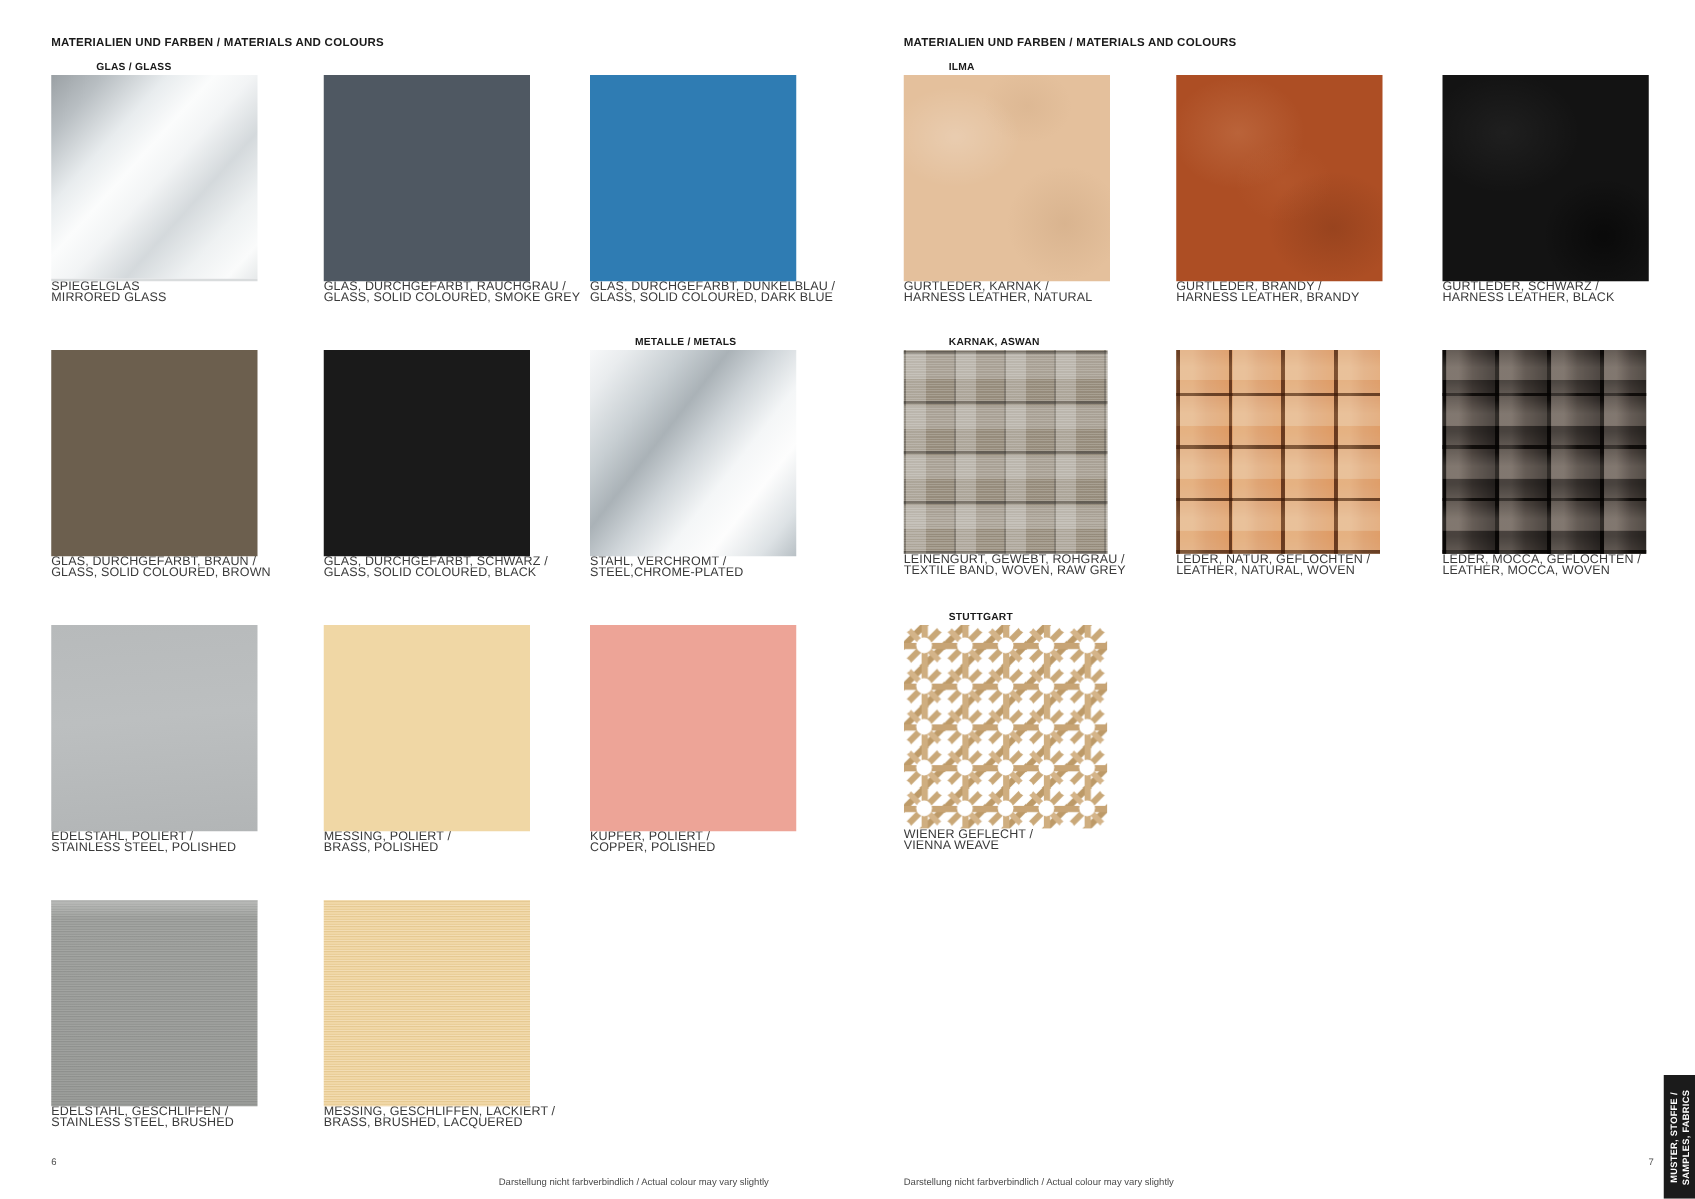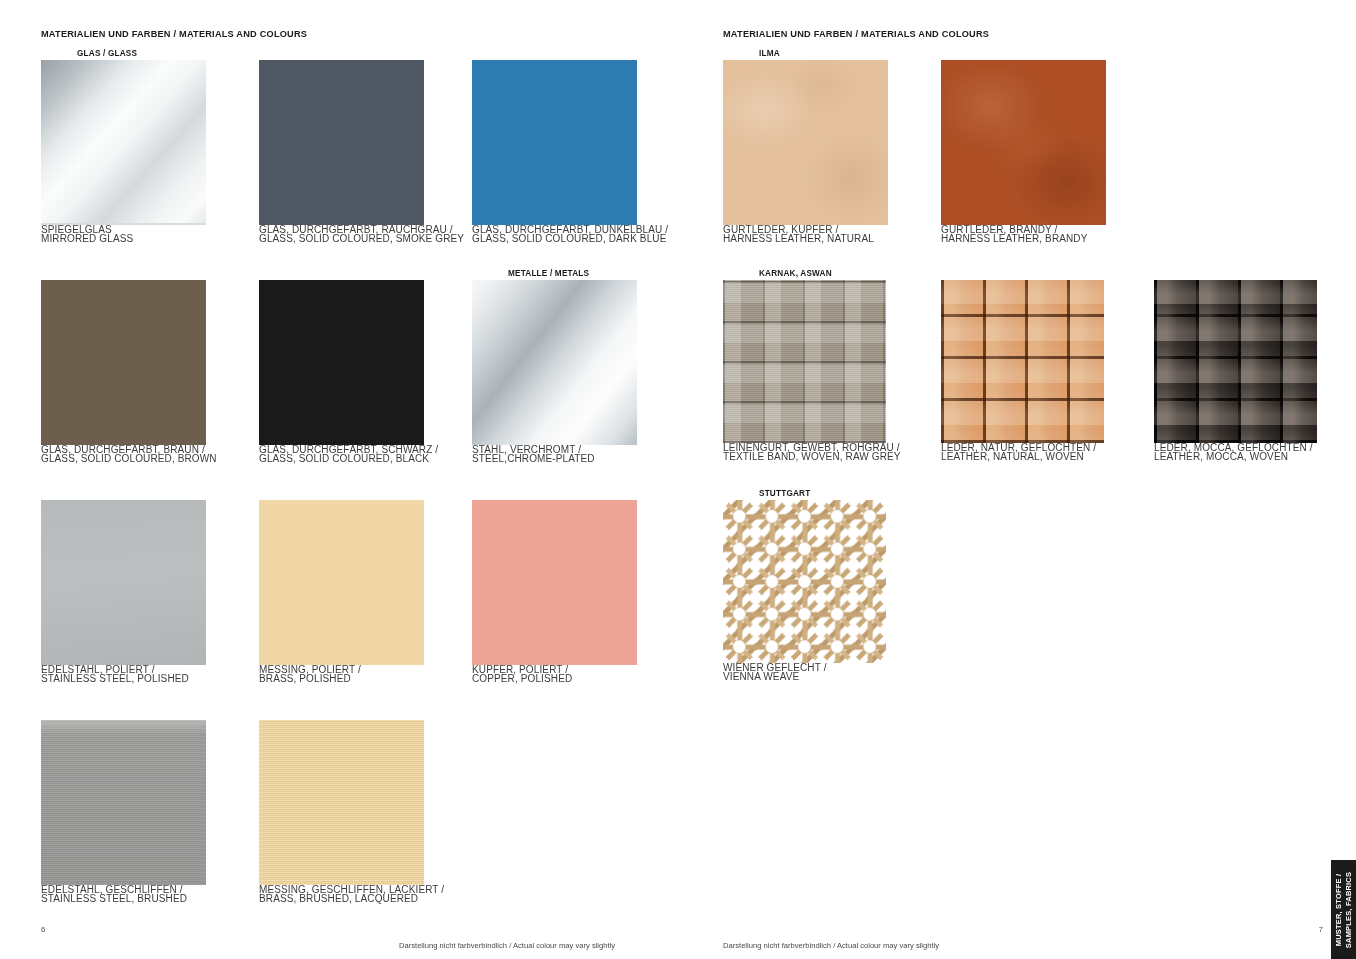--- a/index.html
+++ b/index.html
@@ -482,30 +482,38 @@
   <div class="page right">
     <div class="page-header">MATERIALIEN UND FARBEN / MATERIALS AND COLOURS</div>
 
     <div class="grid">
 
       <div class="row">
         <div class="cell c0">
           <div class="group-label">ILMA</div>
           <div class="swatch sw-leather-natural"></div>
           <div class="caption">
-            <span class="de">GURTLEDER, KUPFER /</span>
+            <span class="de">GURTLEDER, KARNAK /</span>
             <span class="en">HARNESS LEATHER, NATURAL</span>
           </div>
         </div>
         <div class="cell c1">
           <div class="group-label empty"></div>
           <div class="swatch sw-leather-brandy"></div>
           <div class="caption">
             <span class="de">GURTLEDER, BRANDY /</span>
             <span class="en">HARNESS LEATHER, BRANDY</span>
+          </div>
+        </div>
+        <div class="cell c2">
+          <div class="group-label empty"></div>
+          <div class="swatch sw-leather-black"></div>
+          <div class="caption">
+            <span class="de">GURTLEDER, SCHWARZ /</span>
+            <span class="en">HARNESS LEATHER, BLACK</span>
           </div>
         </div>
       </div>
 
       <div class="row">
         <div class="cell c0">
           <div class="group-label">KARNAK, ASWAN</div>
           <div class="swatch narrow sw-woven-textile"></div>
           <div class="caption">
             <span class="de">LEINENGURT, GEWEBT, ROHGRAU /</span>

